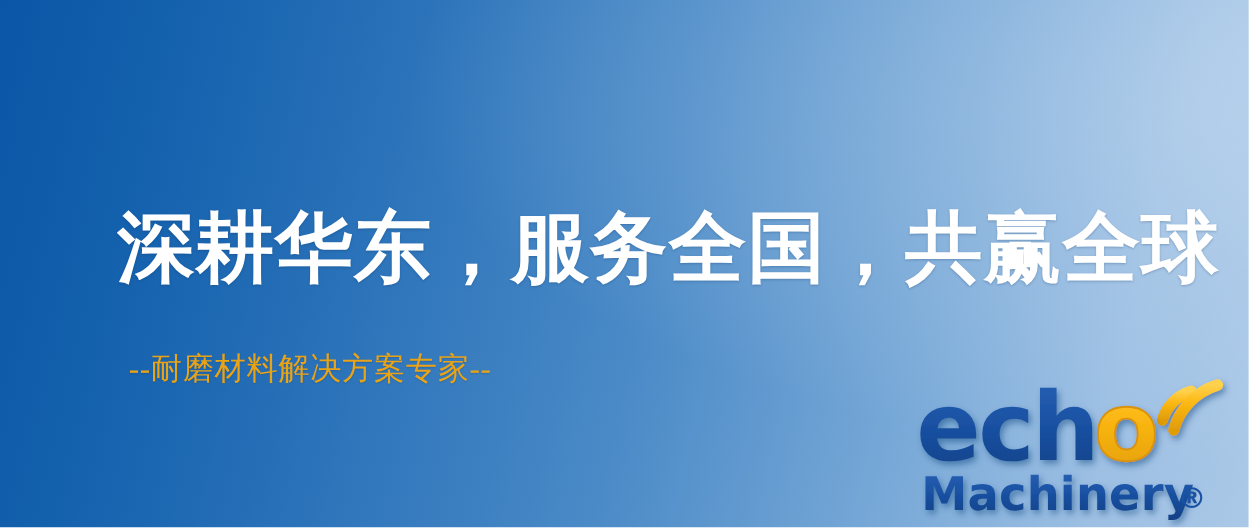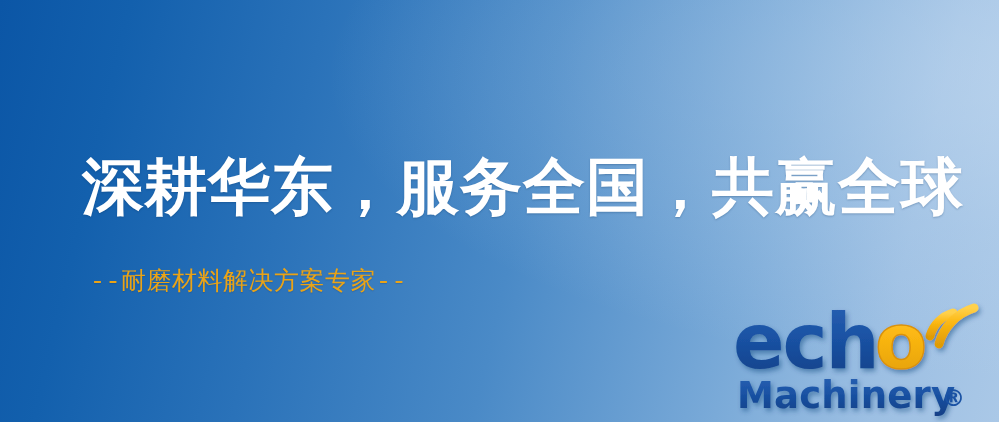--- a/index.html
+++ b/index.html
@@ -35,37 +35,37 @@
         rgba(205,224,243,0.55) 0%,
         rgba(190,214,238,0.28) 35%,
         rgba(255,255,255,0.0) 66%);
     pointer-events: none;
   }
 
   .headline {
     position: absolute;
     left: 78px;
     top: 152px;
-    margin: 4px;
+    margin: 16px;
     font-family: "Liberation Serif", "DejaVu Serif", serif;
     font-size: 62px;
     line-height: 1.02;
     letter-spacing: 1px;
     color: #ffffff;
     white-space: nowrap;
     text-shadow: 0 1px 2px rgba(8,45,90,0.28);
     z-index: 3;
   }
 
   .subtitle {
     position: absolute;
     left: 86px;
     top: 265px;
-    margin: 4px;
-    font-family: Liberation Mono, monospace;
+    margin: 17px;
+    font-family: Liberation Serif, serif;
     font-size: 25px;
     line-height: 1.1;
     letter-spacing: 0.5px;
     color: #e9a317;
     white-space: nowrap;
     text-shadow: 0 1px 1px rgba(20,60,110,0.25);
     z-index: 3;
   }
 
   

